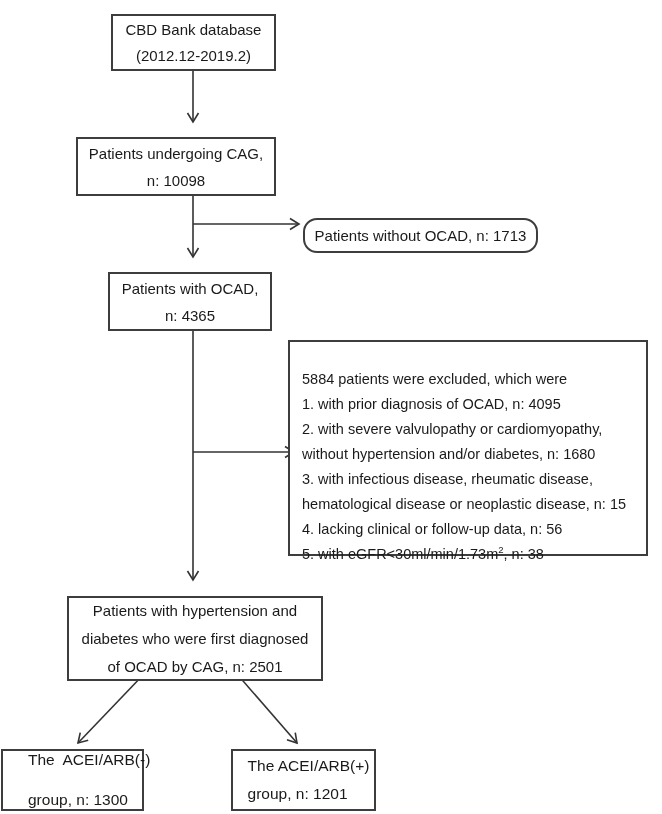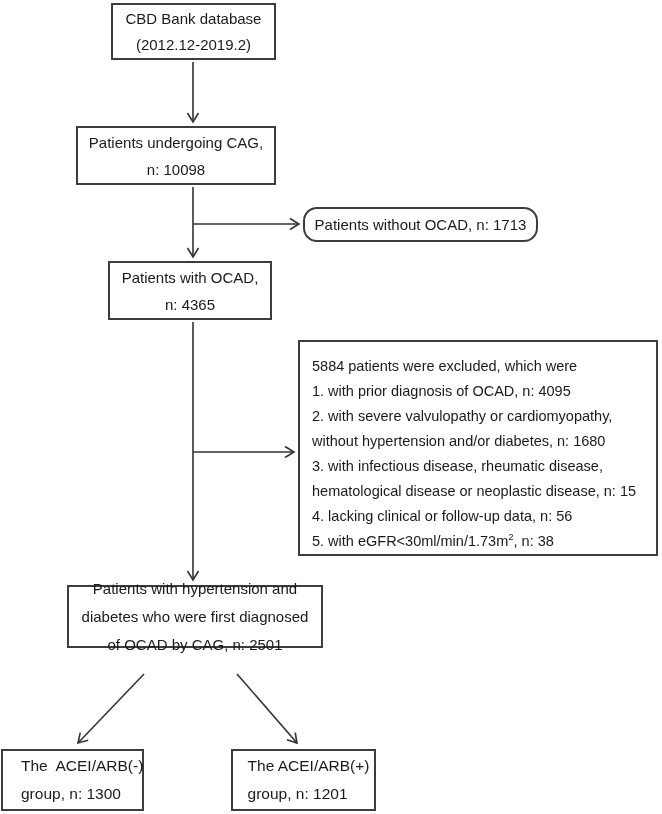--- a/index.html
+++ b/index.html
@@ -30,36 +30,36 @@
     position: absolute;
     box-sizing: border-box;
     border: 2px solid #3d3d3d;
     background: #ffffff;
     display: flex;
     flex-direction: column;
     justify-content: center;
     white-space: pre;
     font-size: 15px;
   }
-  .fc-box.centered { text-align: center; align-items: center; }
+  .fc-box.centered { text-align: center; align-items: center; margin-top: 11px; }
   .fc-box.lefted   { text-align: left; }
 
   .box-database { left: 111px; top: 3px;   width: 165px; height: 57px; line-height: 26px; }
   .box-cag      { left: 76px;  top: 126px; width: 200px; height: 59px; line-height: 27px; }
   .box-without  { left: 303px; top: 207px; width: 235px; height: 35px; line-height: 31px; border-radius: 14px; }
   .box-ocad     { left: 108px; top: 261px; width: 164px; height: 59px; line-height: 27px; }
   .box-excluded {
-    left: 298px; top: 340px; width: 360px; height: 216px;
+    left: 288px; top: 340px; width: 360px; height: 216px;
     justify-content: flex-start;
-    padding: 12px 4px 0 12px;
+    padding: 25px 4px 0 12px;
     font-size: 14.5px;
     line-height: 25px;
   }
-  .box-final    { left: 67px;  top: 585px; width: 256px; height: 63px; line-height: 28px; }
-  .box-acei-neg { left: 1px;   top: 749px; width: 143px; height: 62px; line-height: 28px; padding-left: 18px; font-size: 15.5px; }
+  .box-final    { left: 67px;  top: 585px; width: 256px; height: 85px; line-height: 28px; }
+  .box-acei-neg { left: 1px;   top: 749px; width: 143px; height: 62px; line-height: 40px; padding-left: 25px; font-size: 15.5px; }
   .box-acei-pos { left: 231px; top: 749px; width: 145px; height: 62px; line-height: 28px; padding-left: 10px; font-size: 15.5px; align-items: center; }
 
   .egfr-line sup {
     font-size: 9.5px;
     line-height: 0;
     vertical-align: super;
   }
 </style>
 </head>
 <body>

